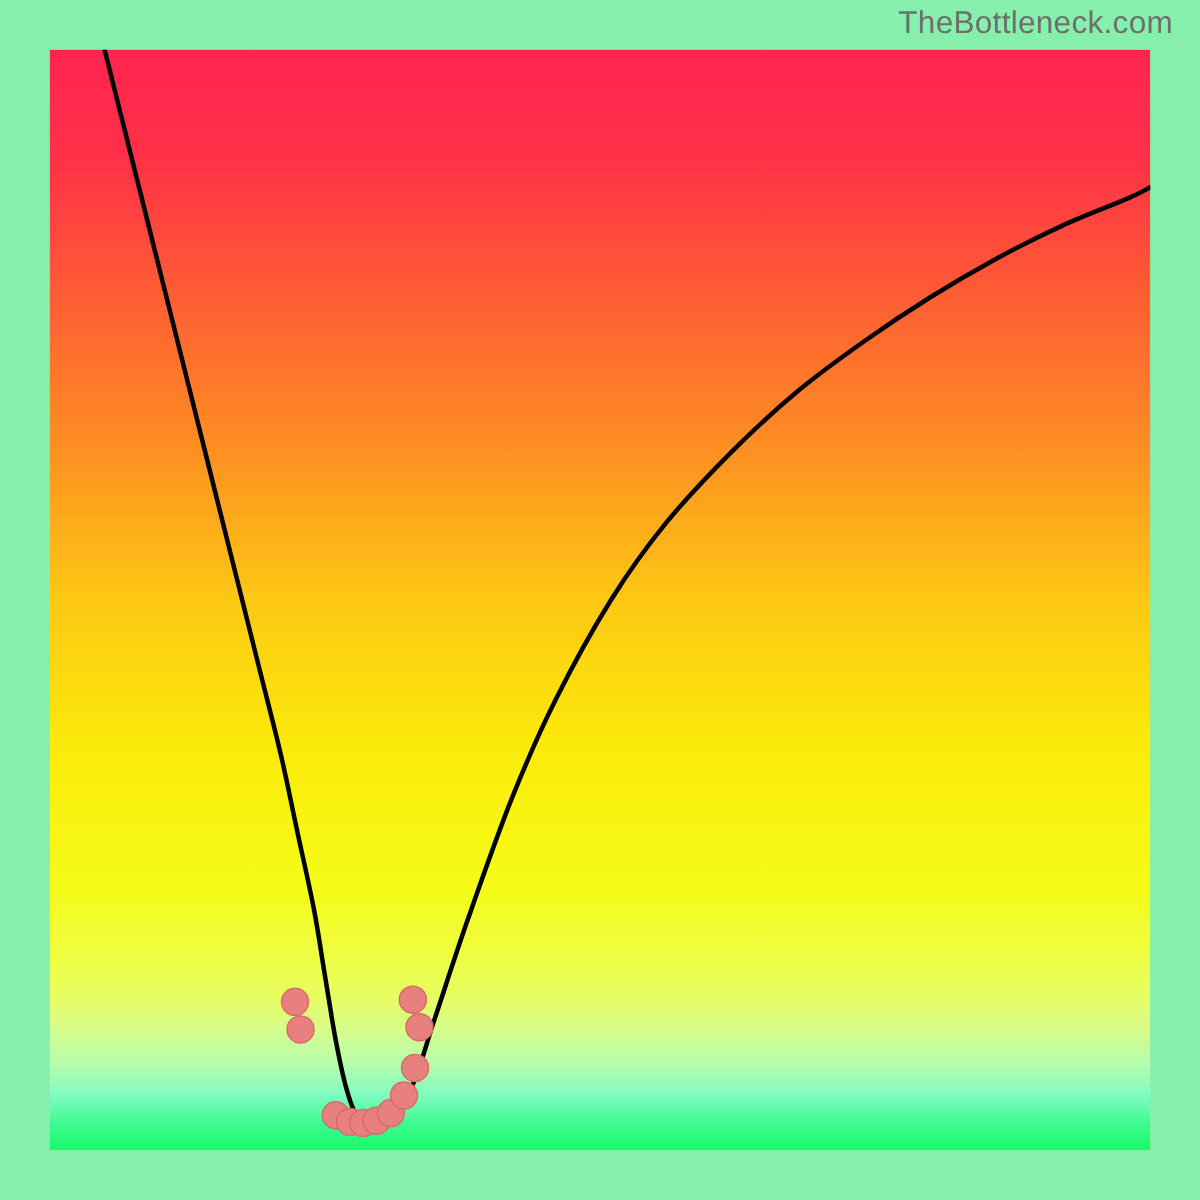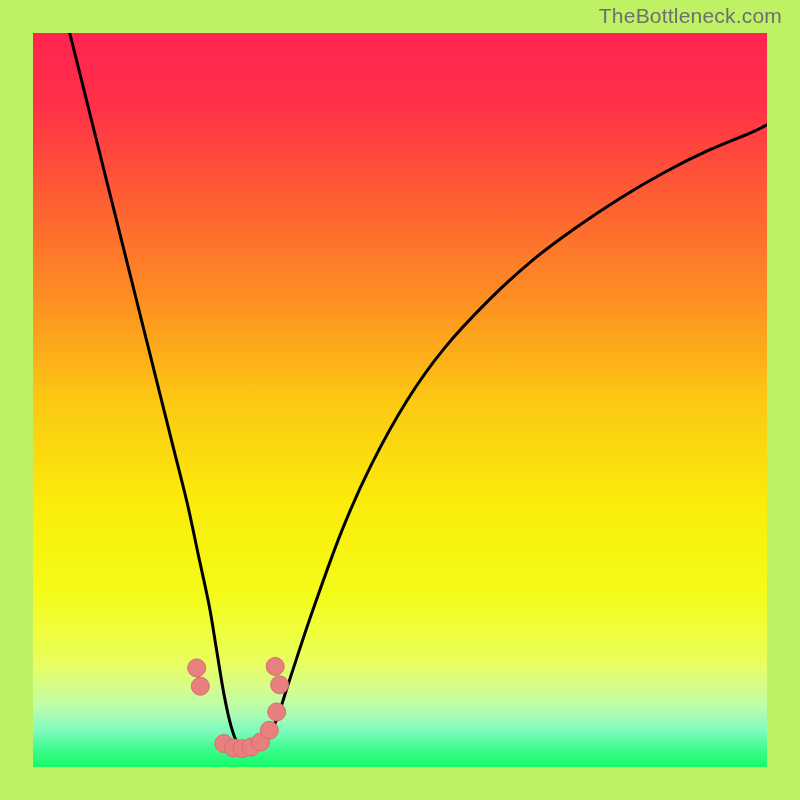--- a/index.html
+++ b/index.html
@@ -9,21 +9,21 @@
     height: 800px;
     background: #000;
     overflow: hidden;
   }
   .frame {
     position: absolute;
     top: 0;
     left: 0;
     width: 800px;
     height: 800px;
-    background: #bef264;
+    background: #86efac;
   }
   .plot {
     position: absolute;
     top: 33px;
     left: 33px;
     width: 734px;
     height: 734px;
     overflow: hidden;
   }
   .gradient {

